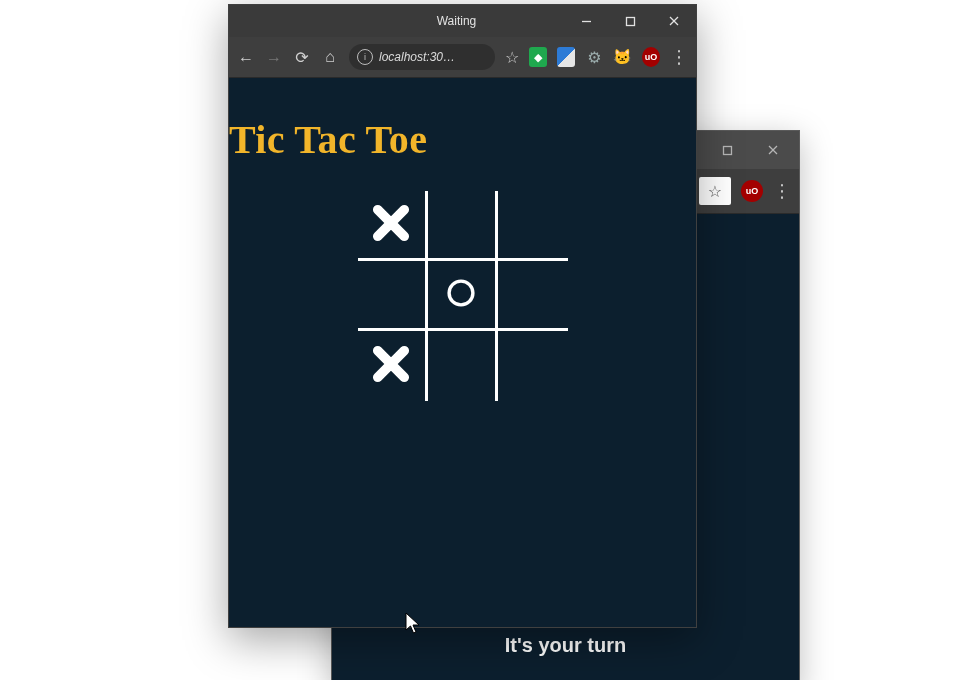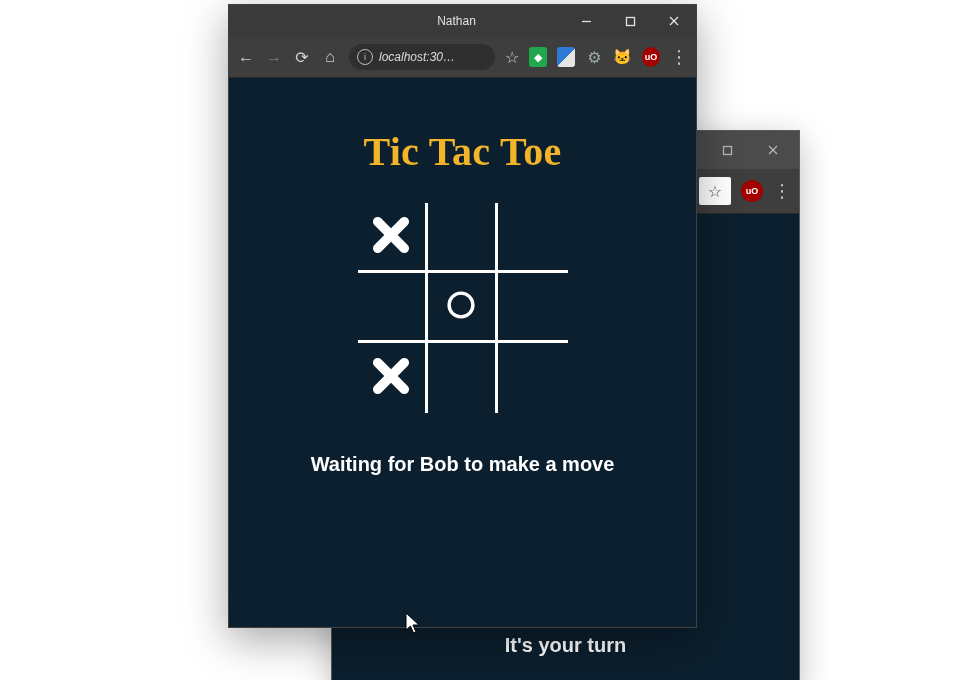--- a/index.html
+++ b/index.html
@@ -196,23 +196,22 @@
   }
   .ext-green { background:#1fa84e; color:#fff; }
   .ext-blue  { background: linear-gradient(135deg,#2d7bd6 50%,#e6e6e6 50%); }
   .ext-gear  { color:#9aa; font-size:16px; }
   .ext-cat   { color:#555; font-size:15px; }
   .ext-ub    { width:20px; height:20px; border-radius:50%; background:#a30000; color:#fff; font-size:9px; font-weight:700; display:flex; align-items:center; justify-content:center;}
   .kebab     { color:#cfcfcf; font-size:18px; line-height:1; }
 
   
   .window-a .content {
-    padding-top: 32px;
+    padding-top: 20px;
     color: #fff;
-    text-align: center;
   }
   .game-title {
     font-family: Georgia, "Times New Roman", serif;
     font-weight: 700;
     font-size: 40px;
     color: #f2b52a;
     margin: 18px 0 28px 0;
     letter-spacing: .3px;
   }
   .opponent {
@@ -286,21 +285,21 @@
   </div>
   <div class="content">
     <div class="status-msg">It's your turn</div>
   </div>
 </div>
 
 <div class="window-a">
 
   <div class="titlebar">
     <div style="width:120px"></div>
-    <div class="profile">Nathan</div>
+    <div class="profile">Waiting</div>
     <div class="win-btns">
       <div class="win-btn">
         <svg width="11" height="11" viewBox="0 0 11 11">
             <line x1="1" y1="5.5" x2="10" y2="5.5" stroke="#e2e2e2" stroke-width="1.3"></line>
           </svg>
       </div>
       <div class="win-btn">
         <svg width="11" height="11" viewBox="0 0 11 11">
             <rect x="1.5" y="1.5" width="8" height="8" fill="none" stroke="#e2e2e2" stroke-width="1.3"></rect>
           </svg>
@@ -355,21 +354,20 @@
         <div class="cell" data-row="1" data-col="2"></div>
         <div class="cell" data-row="2" data-col="0">
           <span><svg class="mark-x" viewBox="0 0 40 40">
               <path d="M6 6 L34 34 M34 6 L6 34" stroke="#fff" stroke-width="10" stroke-linecap="round"></path>
             </svg></span>
         </div>
         <div class="cell" data-row="2" data-col="1"></div>
         <div class="cell" data-row="2" data-col="2"></div>
       </div>
 
-    <div class="status-msg">Waiting for Bob to make a move</div>
   </div>
 
   <div class="cursor">
     <svg viewBox="0 0 16 24">
       <path d="M1 1 L1 18 L5.5 14 L8.5 21 L11 20 L8 13 L14 13 Z" fill="#fff" stroke="#000" stroke-width="1"></path>
     </svg>
   </div>
 </div>
 
 </body></html>

